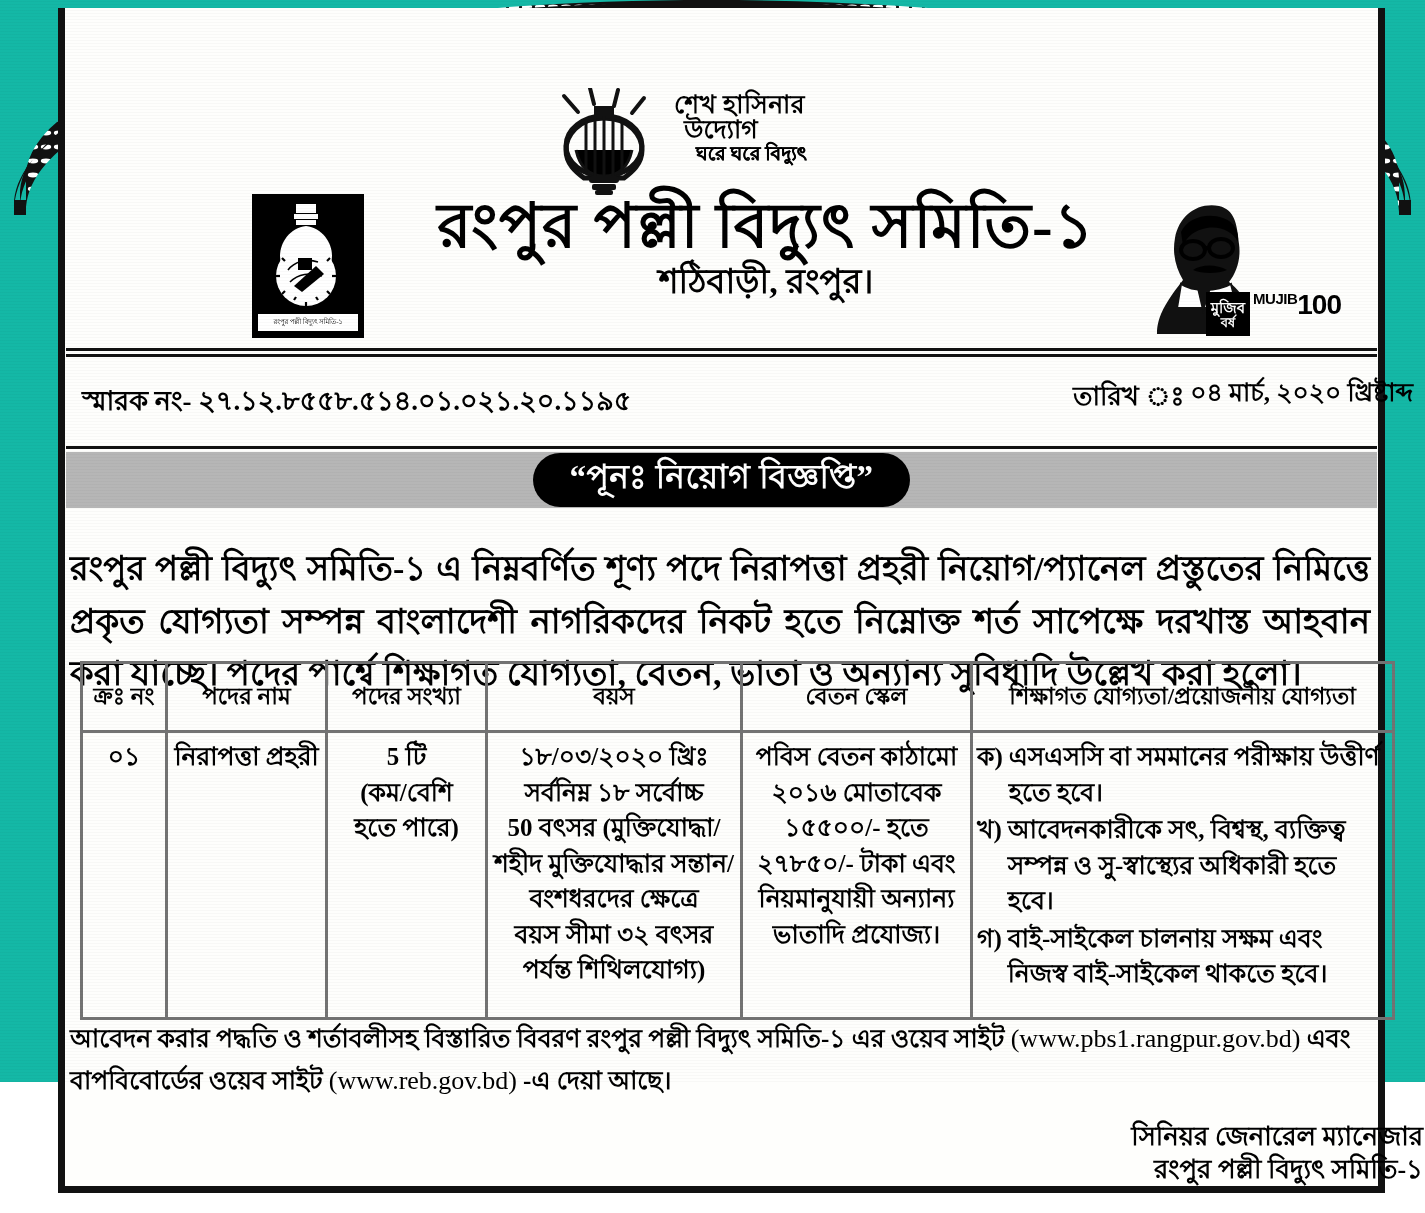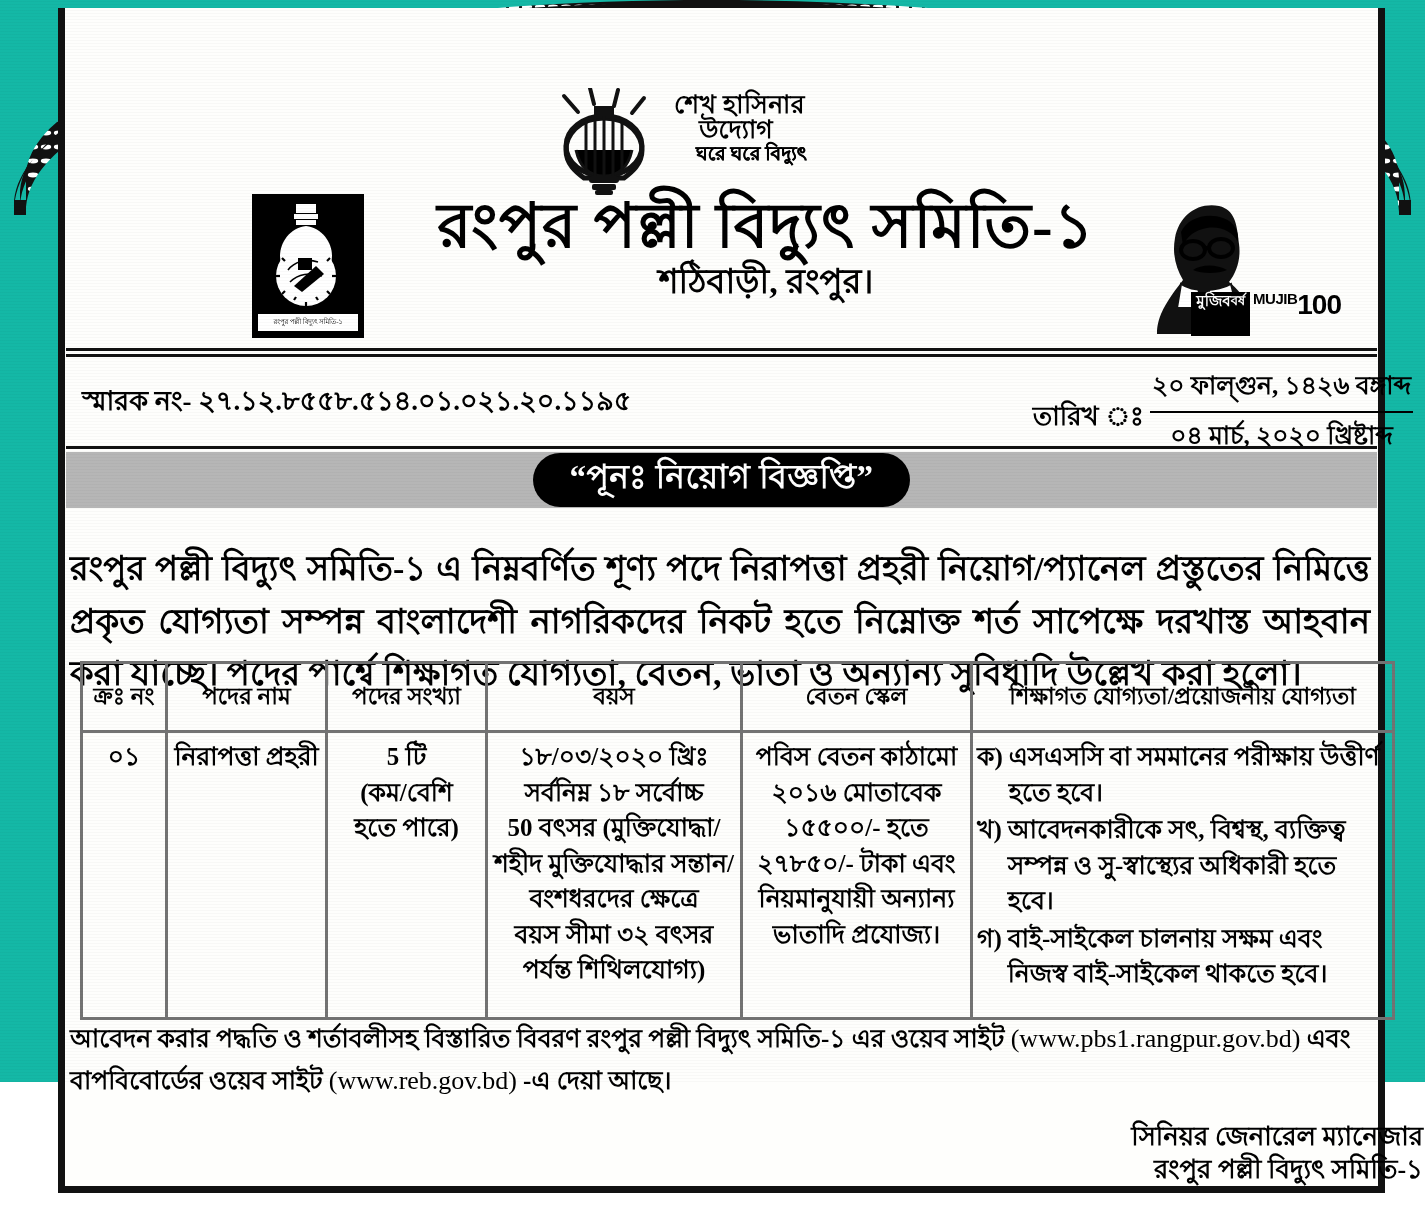--- a/index.html
+++ b/index.html
@@ -77,21 +77,21 @@
     font-size: 25px;
     font-weight: bold;
     letter-spacing: .5px;
     display: block;
   }
   .bulb-text .l2 {
     font-family: "Liberation Serif", serif;
     font-size: 25px;
     font-weight: bold;
     display: block;
-    margin-left: 25px;
+    margin-left: 10px;
   }
   .bulb-text .l3 {
     font-family: "Liberation Serif", serif;
     font-size: 19px;
     font-weight: bold;
     display: block;
     margin-left: 22px;
     margin-top: 2px;
     color: #2a2a2a;
     -webkit-text-stroke: 0.3px #000;
@@ -160,20 +160,21 @@
   }
   .mujib-bn {
     background: #000;
     color: #fff;
     font-size: 15px;
     font-weight: bold;
     padding: 2px 5px 0 5px;
     line-height: 1.02;
     text-align: center;
     display: flex;
+    flex-direction: column;
     justify-content: center;
   }
   .mujib-bn span { display: block; }
   .mujib-bn .b2 { font-size: 13px; }
   .mujib-en {
     color: #000;
     font-family: "Liberation Sans", sans-serif;
     font-weight: bold;
     line-height: 0.92;
     padding-left: 3px;
@@ -494,21 +495,20 @@
   </div>
 
   <div class="rule-a"></div>
   <div class="rule-b"></div>
 
   <div class="memo">স্মারক নং- ২৭.১২.৮৫৫৮.৫১৪.০১.০২১.২০.১১৯৫</div>
 
   <div class="dateblock">
     <div class="date-label">তারিখ ঃ</div>
     <div class="date-lines">
-      <div class="date-bn">২০ ফাল্গুন, ১৪২৬ বঙ্গাব্দ</div>
       <div class="date-en">০৪ মার্চ, ২০২০ খ্রিষ্টাব্দ</div>
     </div>
   </div>
 
   <div class="rule-c"></div>
 
   <div class="banner-zone">
     <div class="banner-pill">“পূনঃ নিয়োগ বিজ্ঞপ্তি”</div>
   </div>
 

